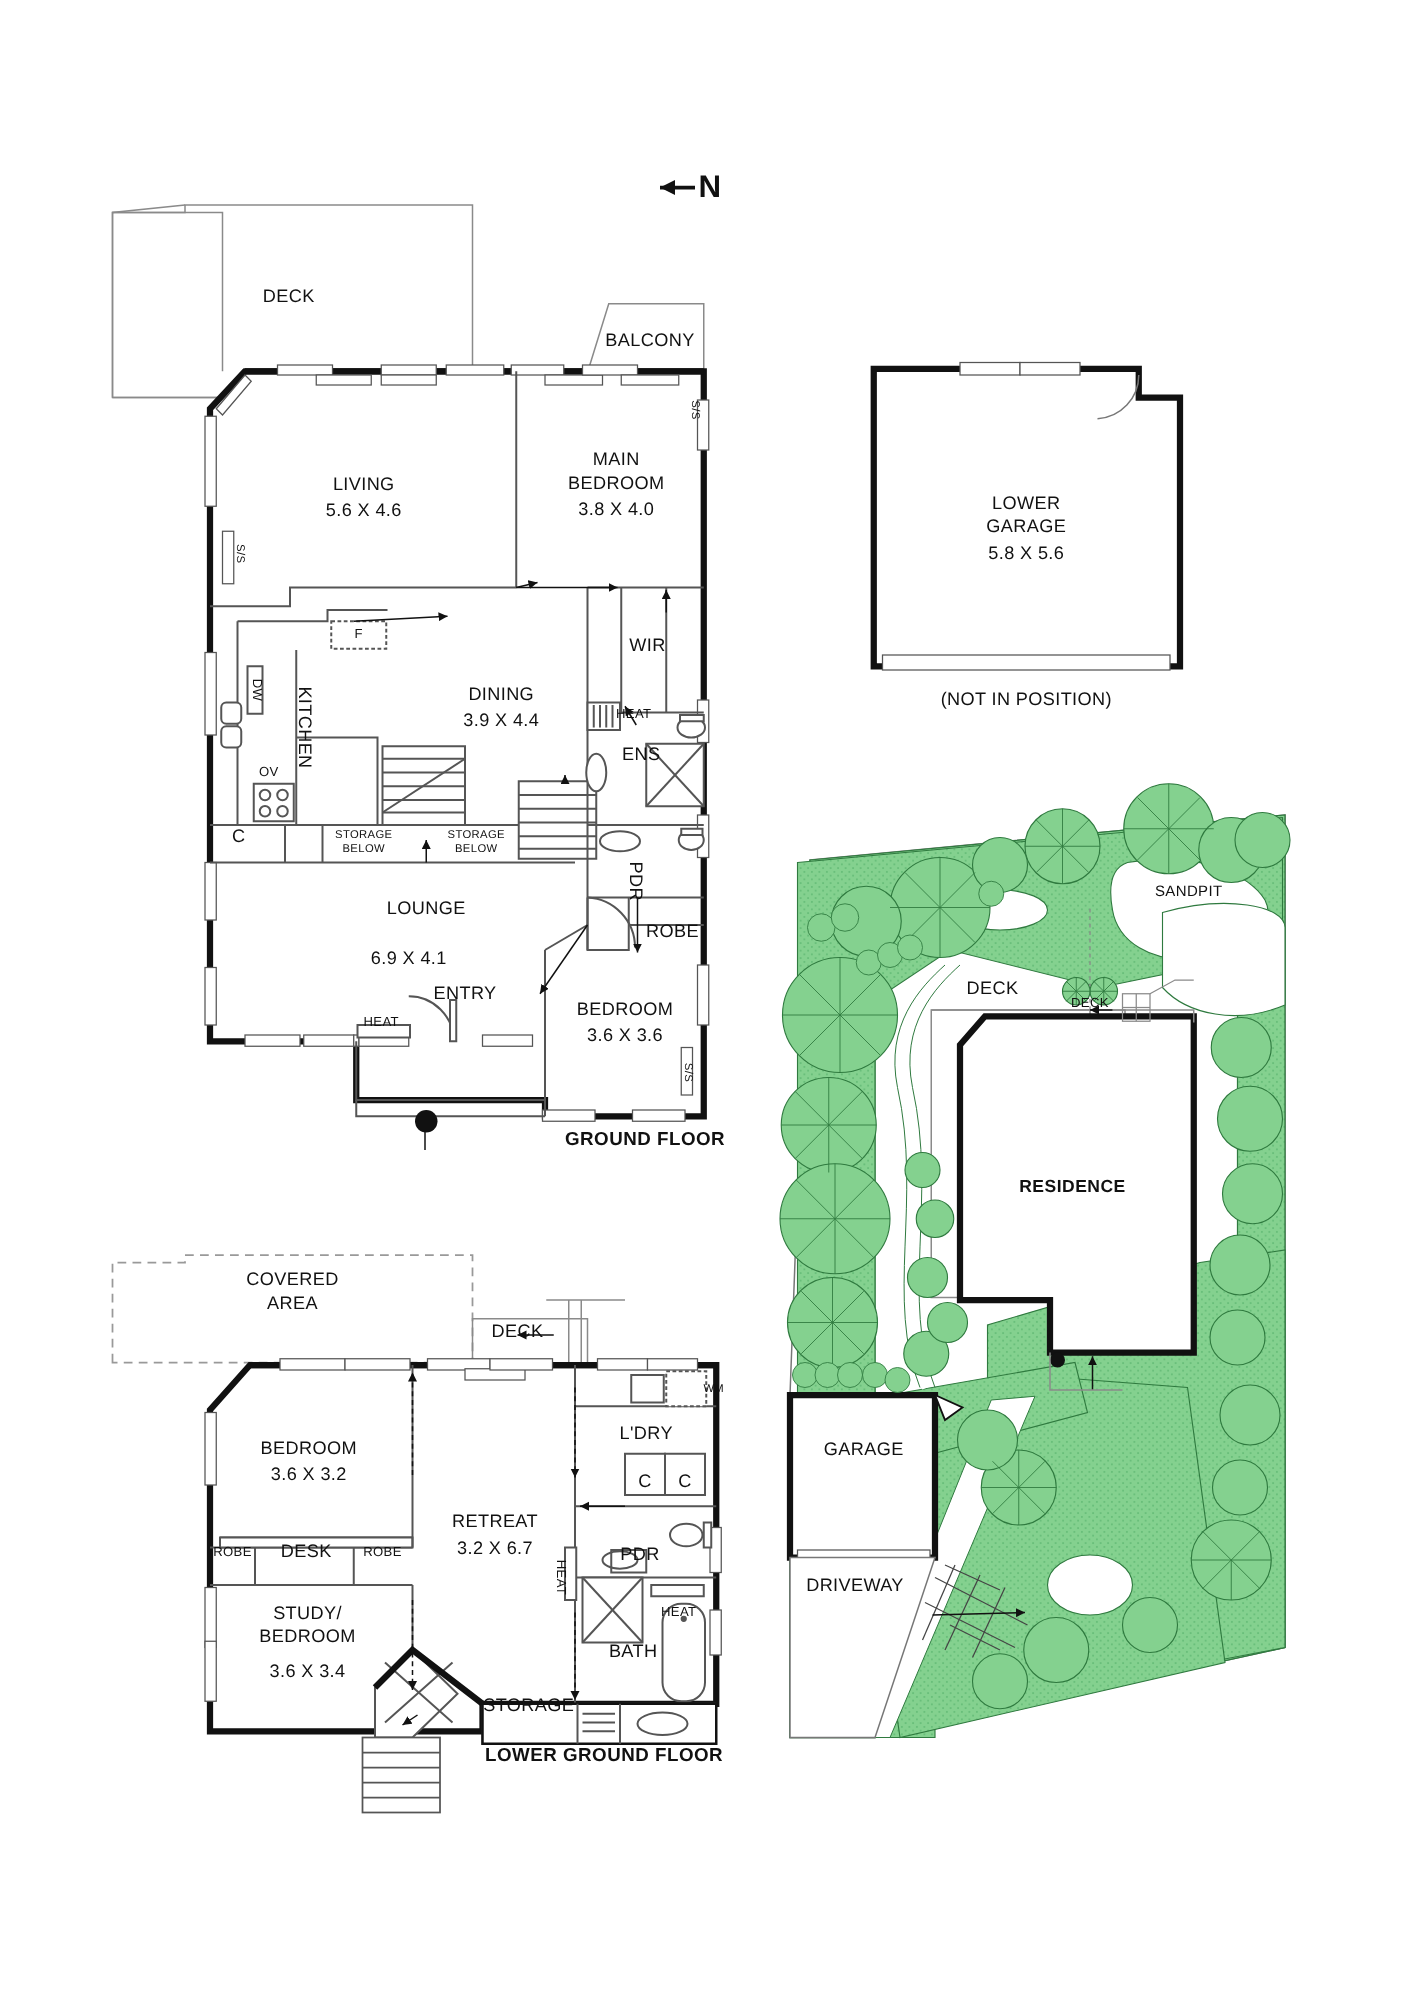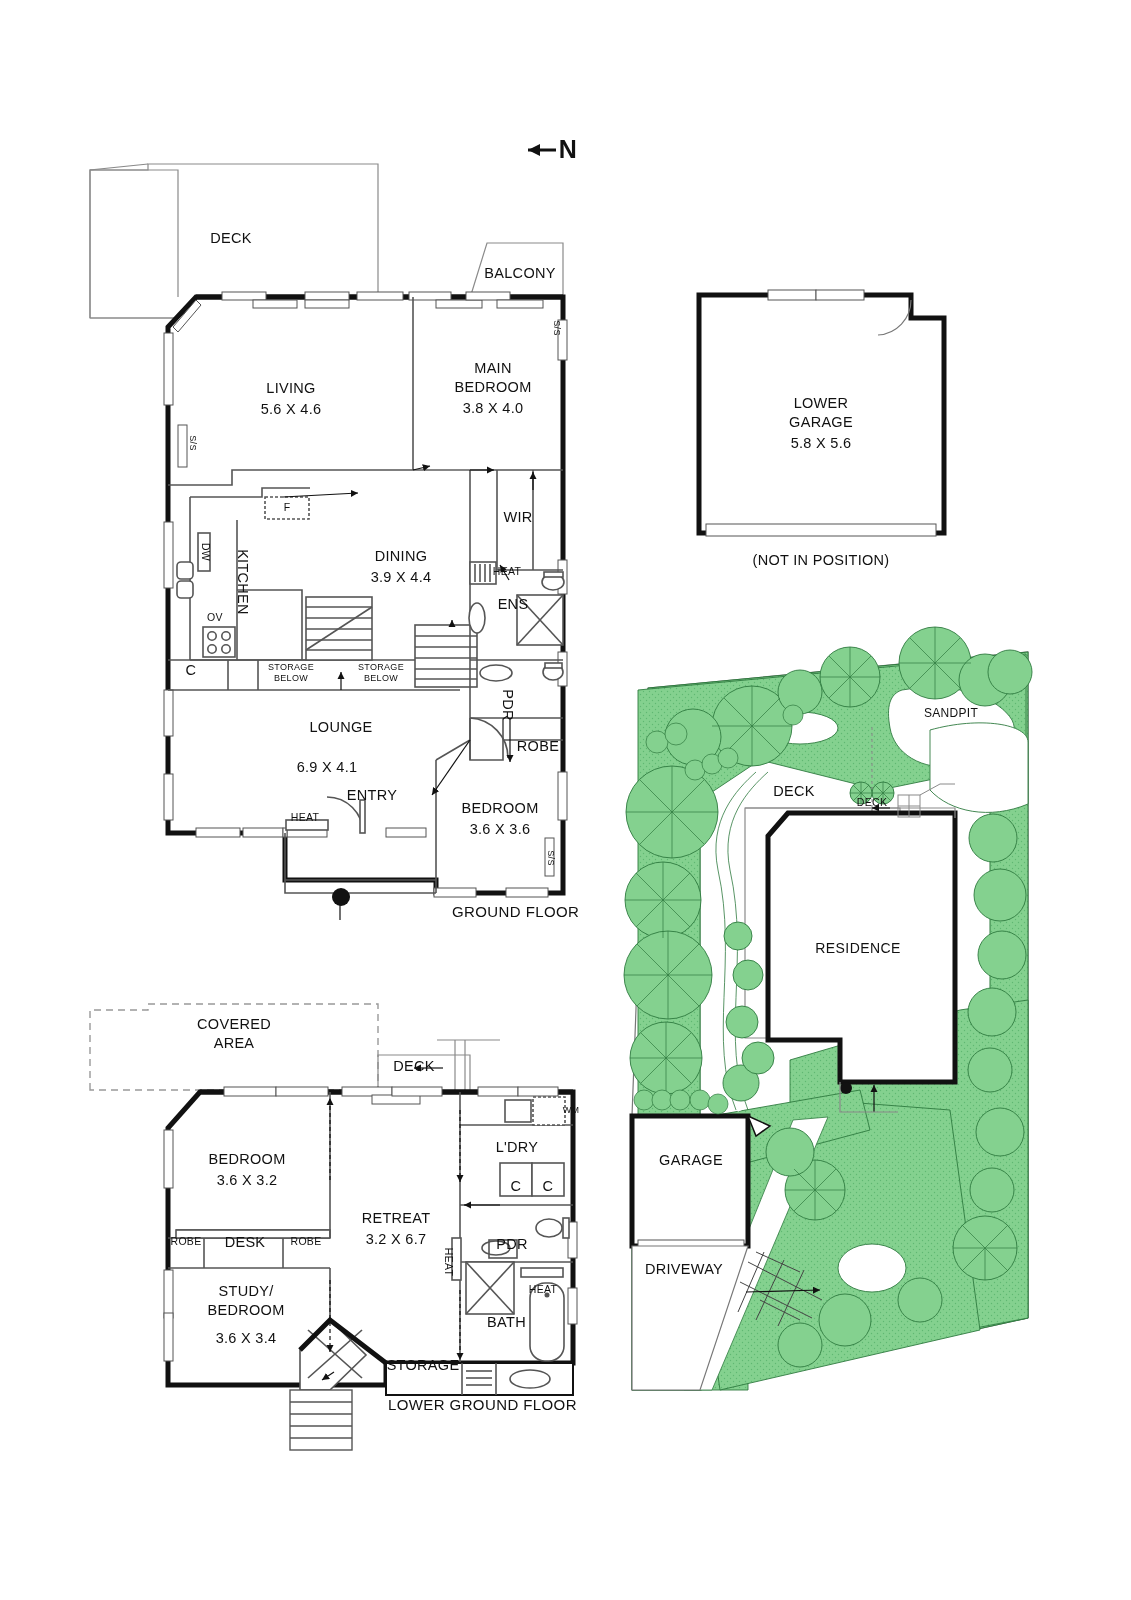--- a/index.html
+++ b/index.html
@@ -7,21 +7,21 @@
   body{width:1131px;height:1600px;position:relative;overflow:hidden;
        font-family:"Liberation Sans","DejaVu Sans",sans-serif;color:#000;}
   #stage{position:absolute;left:0;top:0;width:1131px;height:1600px;}
   svg{position:absolute;left:0;top:0;}
   .lbl{position:absolute;font-size:13px;letter-spacing:.3px;white-space:pre;
        text-align:center;color:#111;line-height:1.25;}
   .lbl.c{transform:translate(-50%,-50%);}
   .rm{font-size:14.5px;}
   .sm{font-size:10.5px;}
   .xs{font-size:9px;}
-  .bold{font-weight:normal;font-size:15px;letter-spacing:.4px;}
+  .bold{font-weight:bold;font-size:15px;letter-spacing:.4px;}
   .vert{writing-mode:vertical-rl;transform:translate(-50%,-50%) rotate(180deg);}
   .vert2{writing-mode:vertical-rl;transform:translate(-50%,-50%);}
   .northN{font-size:25px;font-weight:bold;}
 </style>
 </head>
 <body>
 
 <div id="stage">
 
 <svg width="1131" height="1600" viewBox="0 0 1131 1600">

